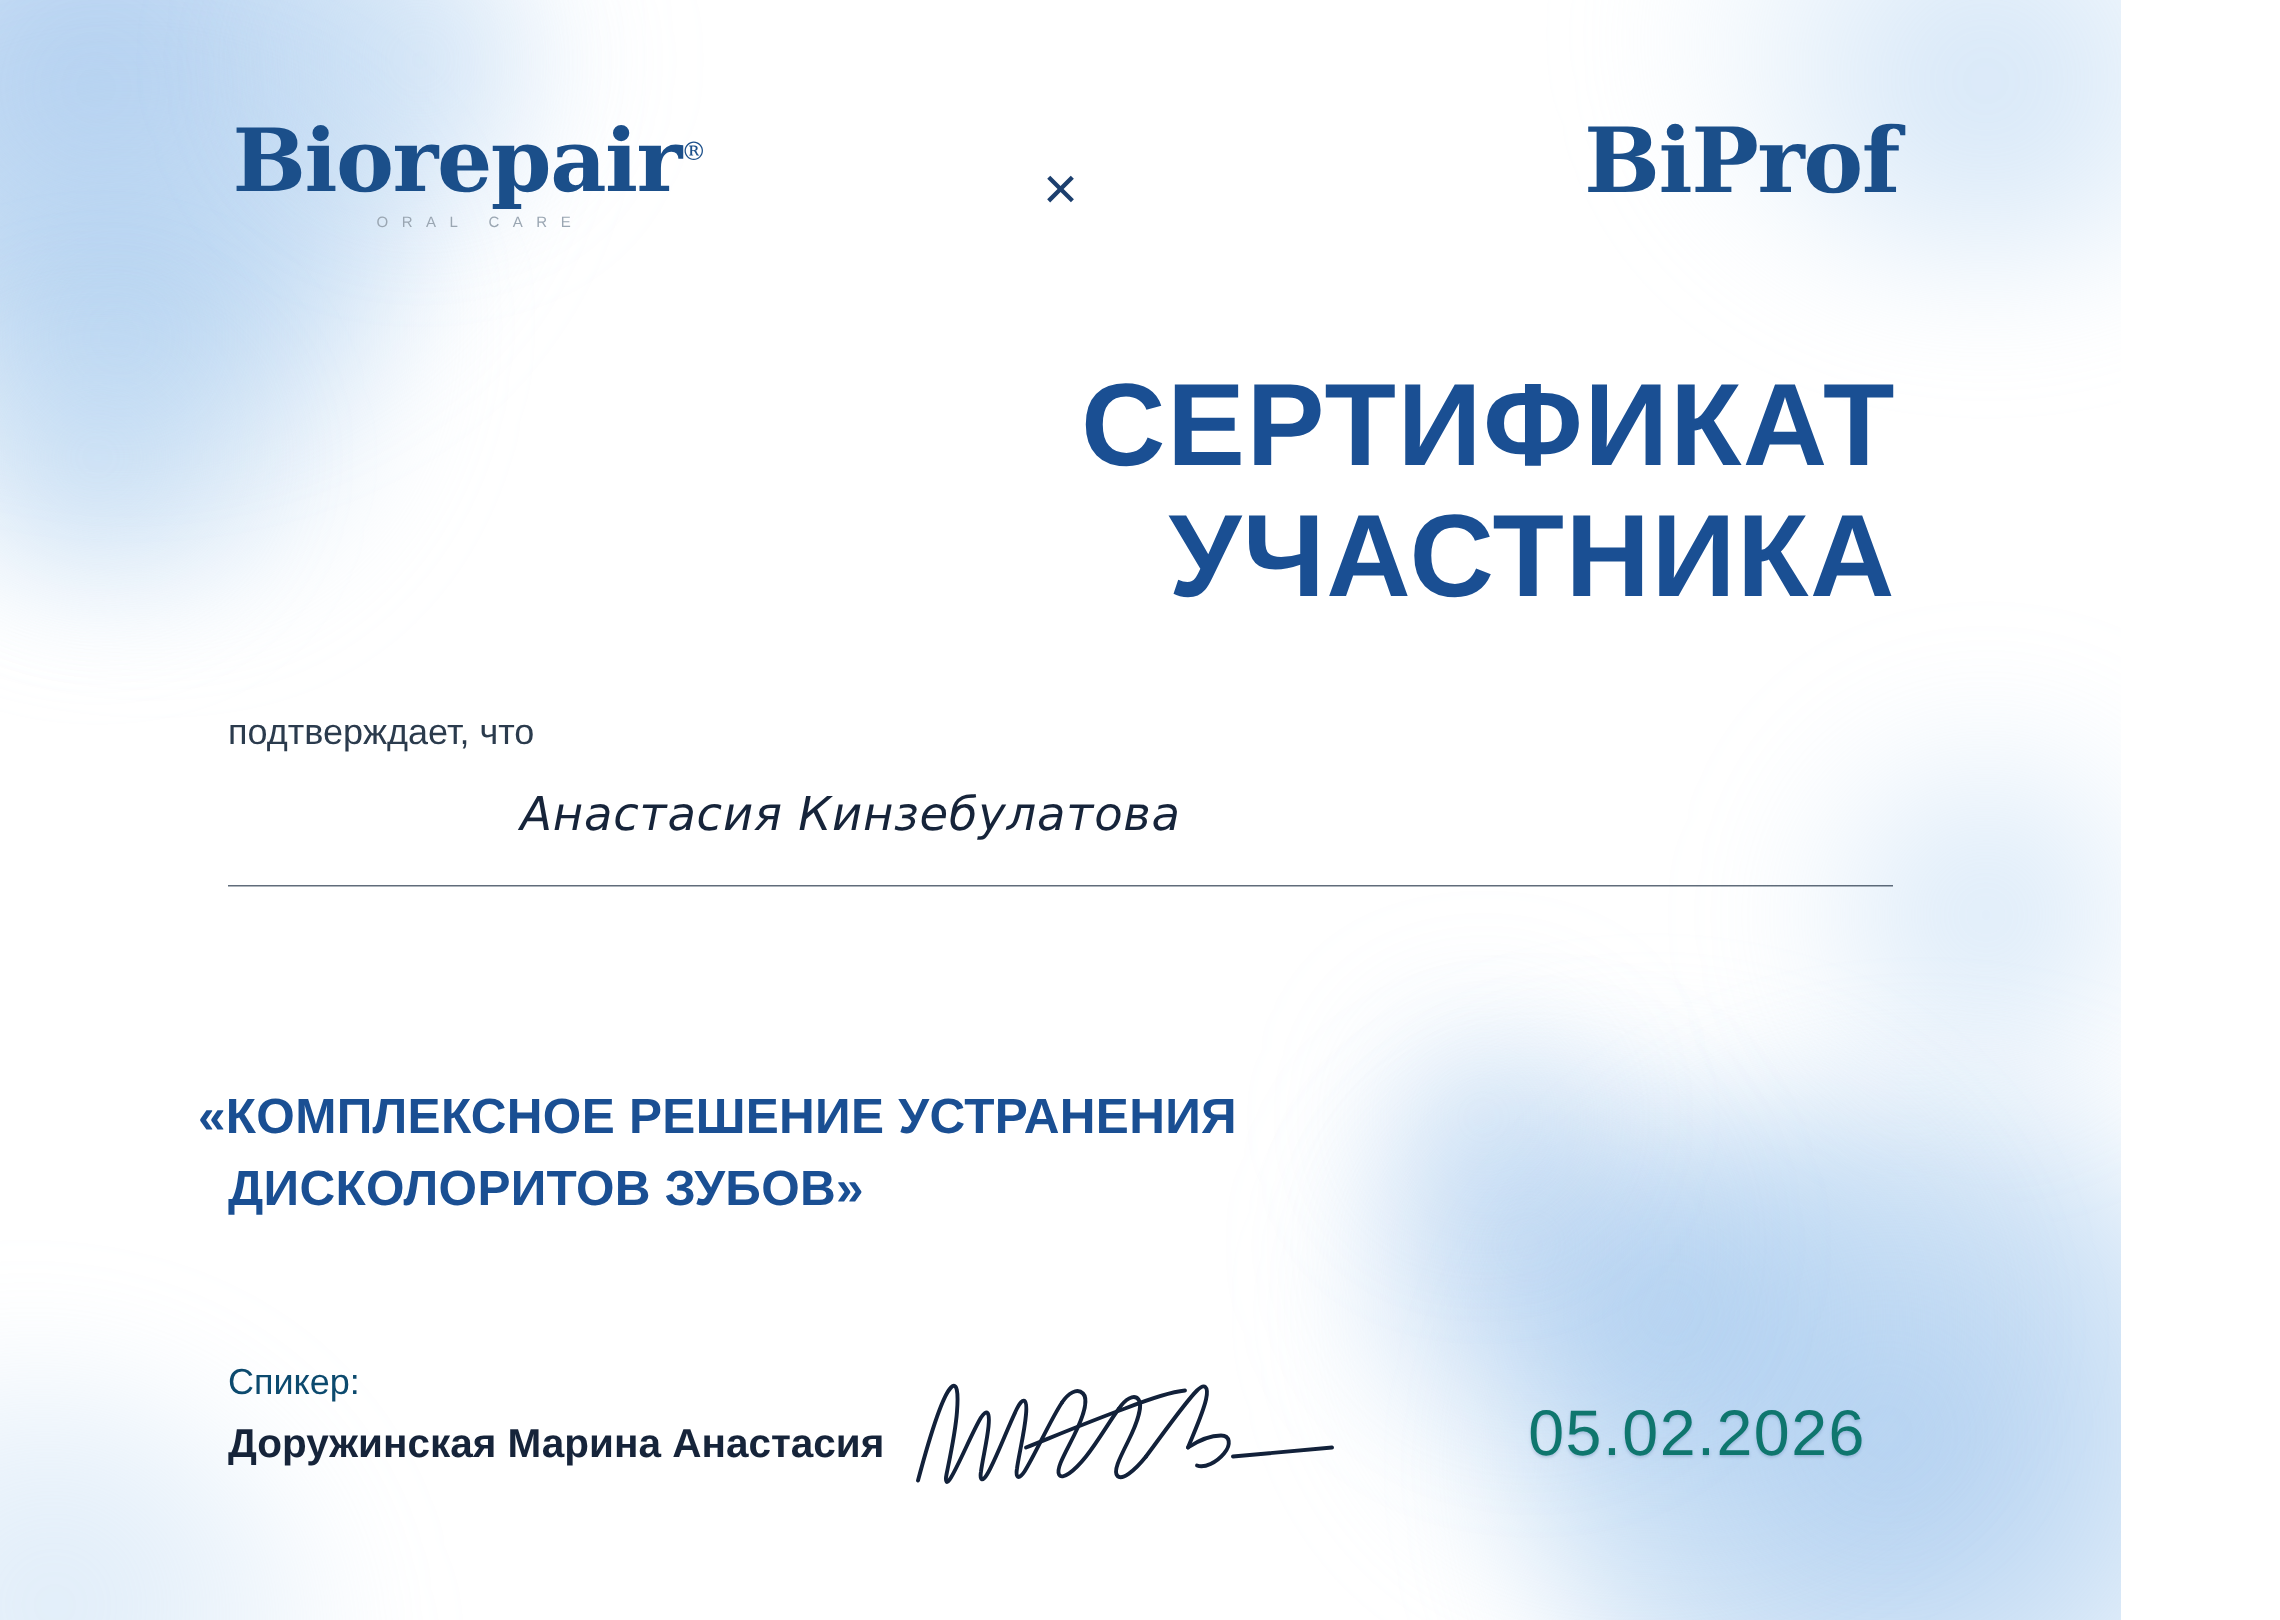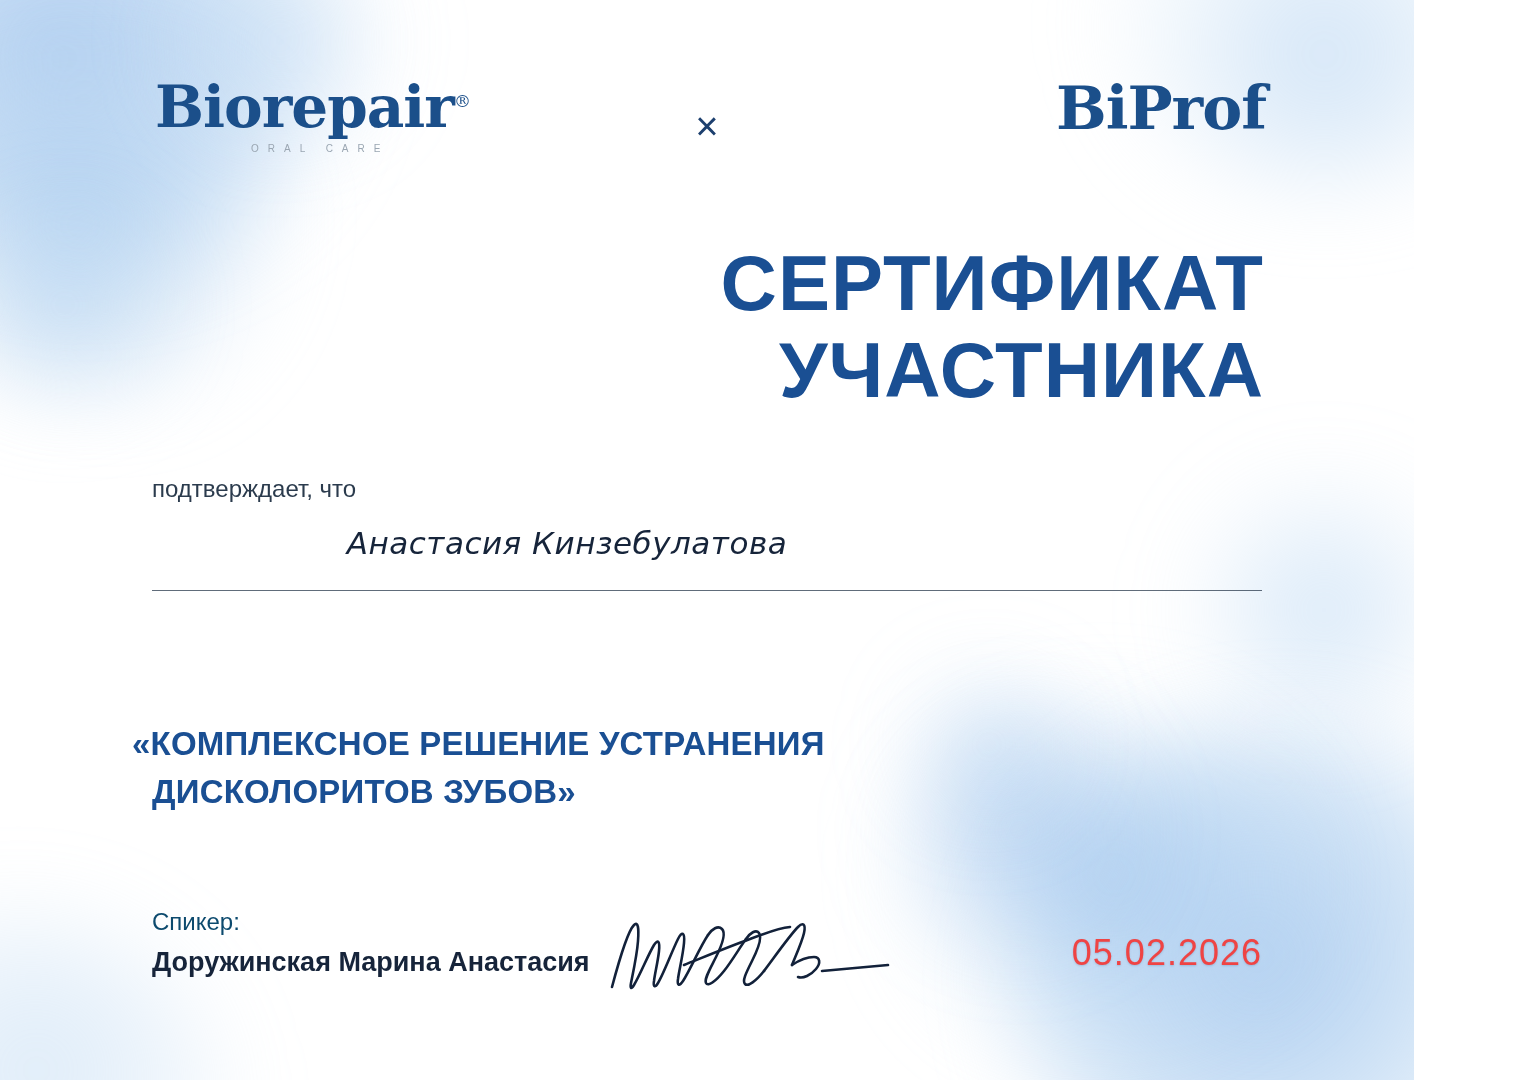--- a/index.html
+++ b/index.html
@@ -231,24 +231,24 @@
   }
   .signature {
     position: absolute;
     left: 600px;
     top: 895px;
     width: 330px;
     height: 120px;
   }
   .date {
     position: absolute;
-    right: 152px;
+    right: 170px;
     top: 932px;
-    font-size: 36px;
-    color: #ef4444;
+    font-size: 43px;
+    color: #0f766e;
     letter-spacing: 1px;
     text-shadow: 0 1px 2px rgba(60,100,150,0.25);
   }
 </style>
 </head>
 <body>
 
 <div class="certificate">
 
   <div class="blob blob-tl-1"></div>

